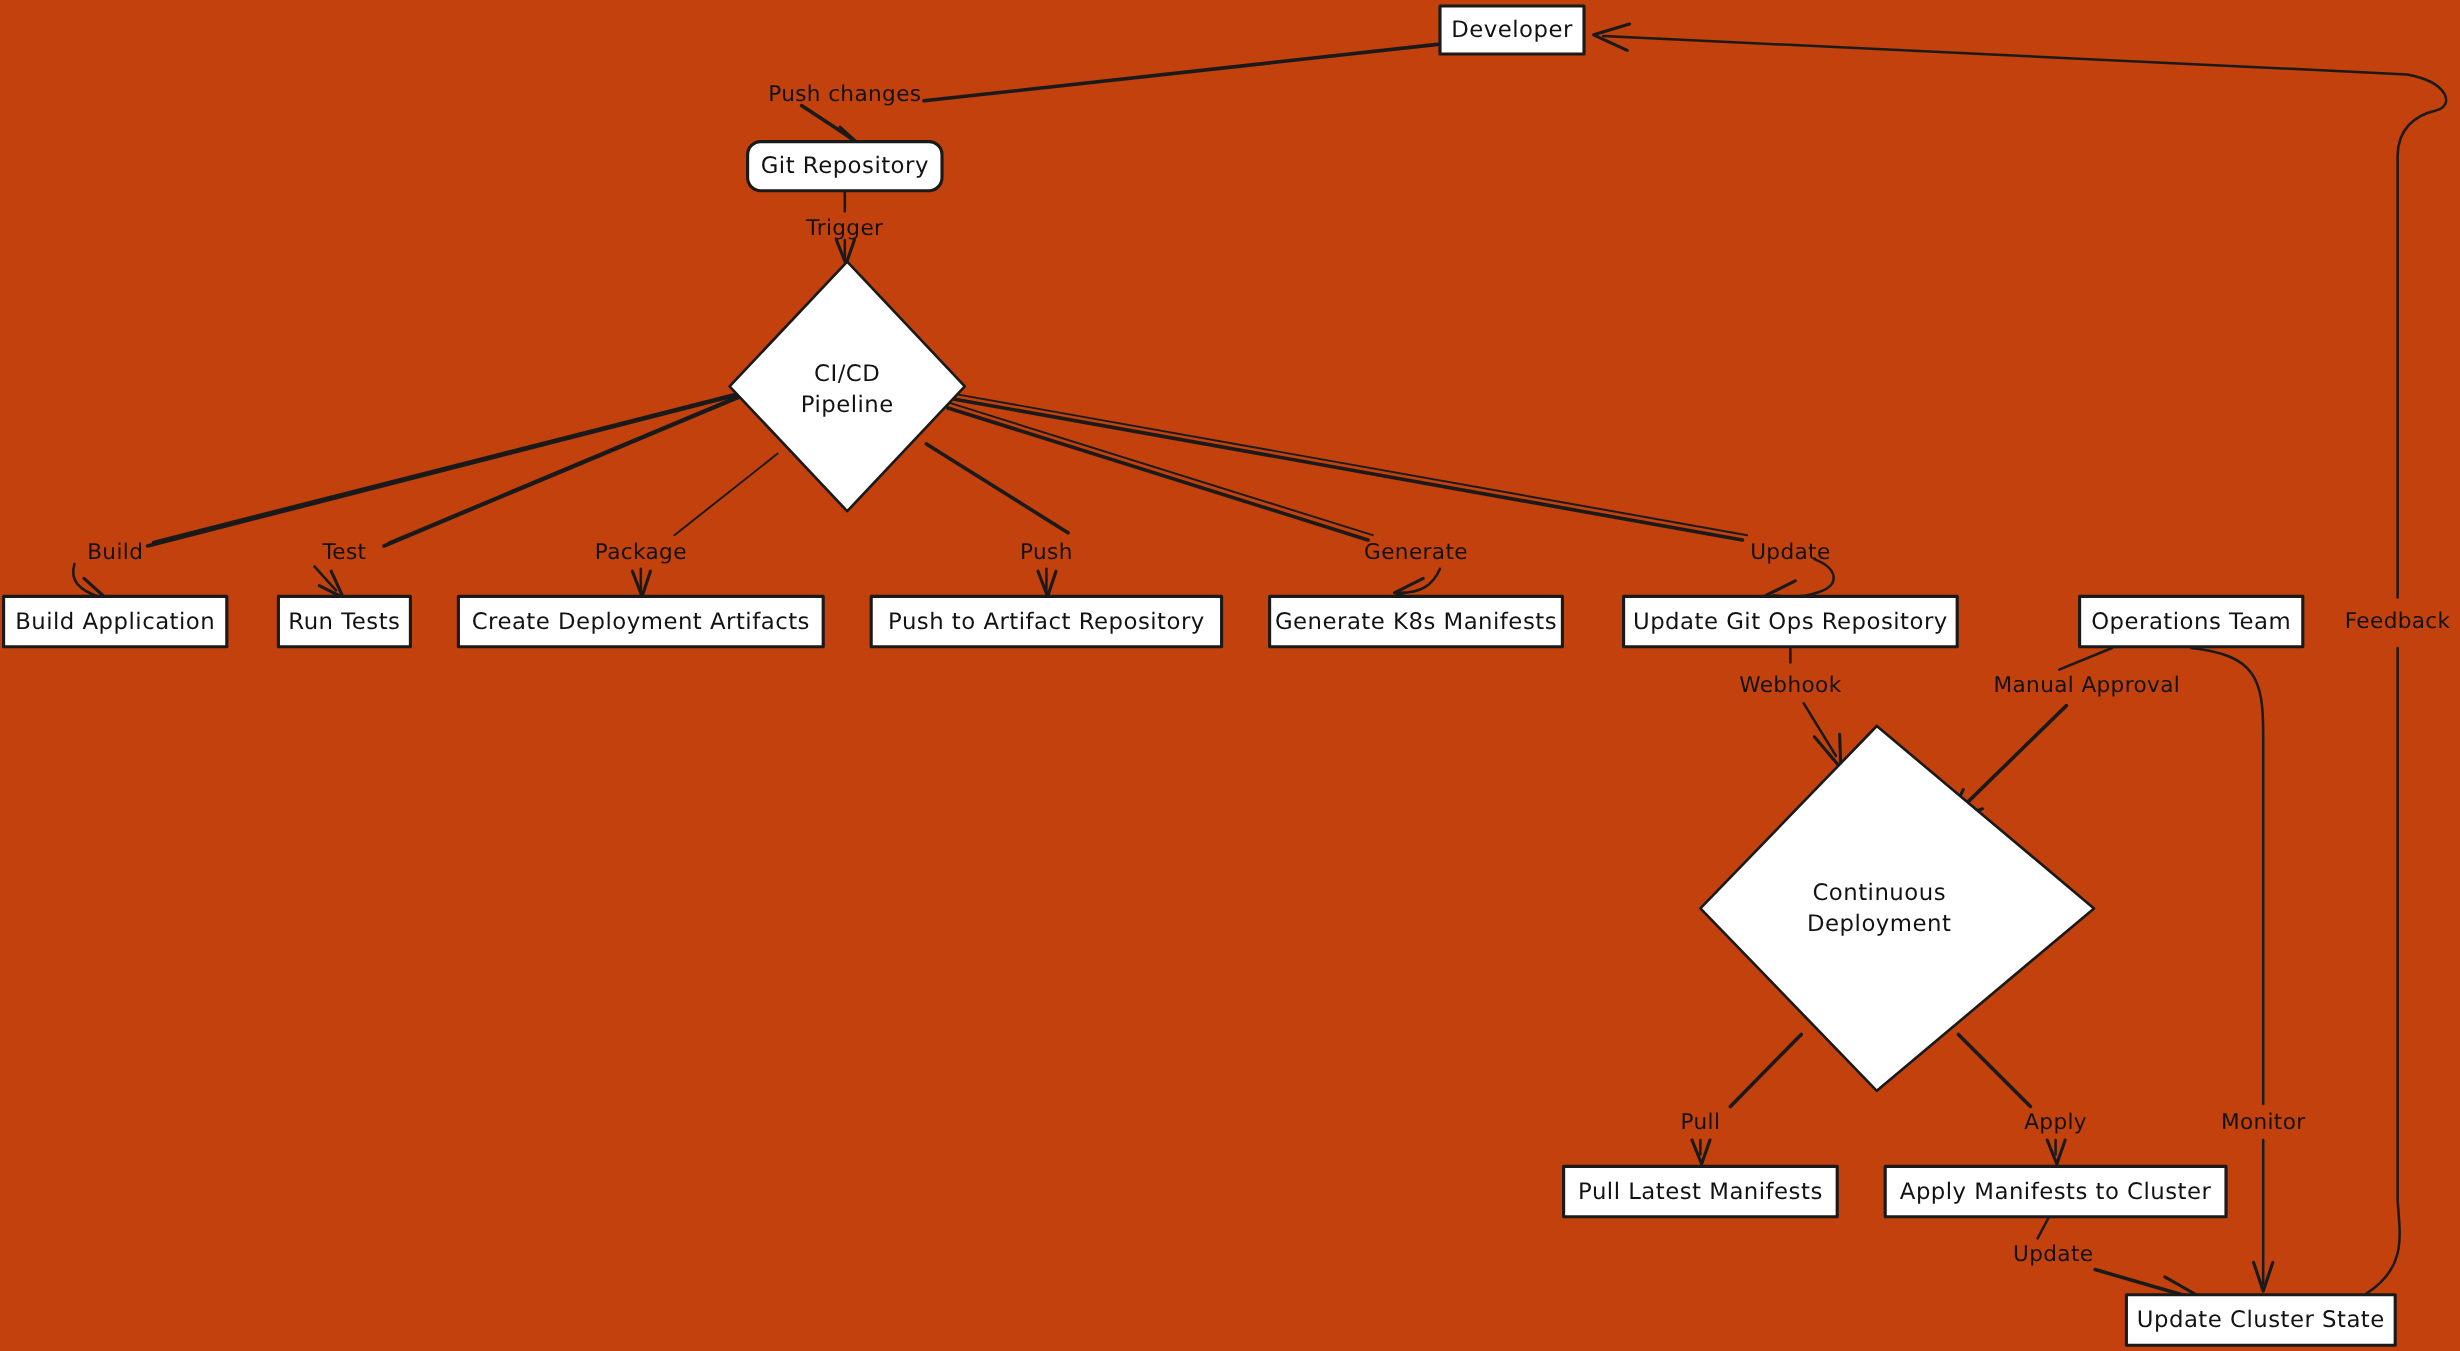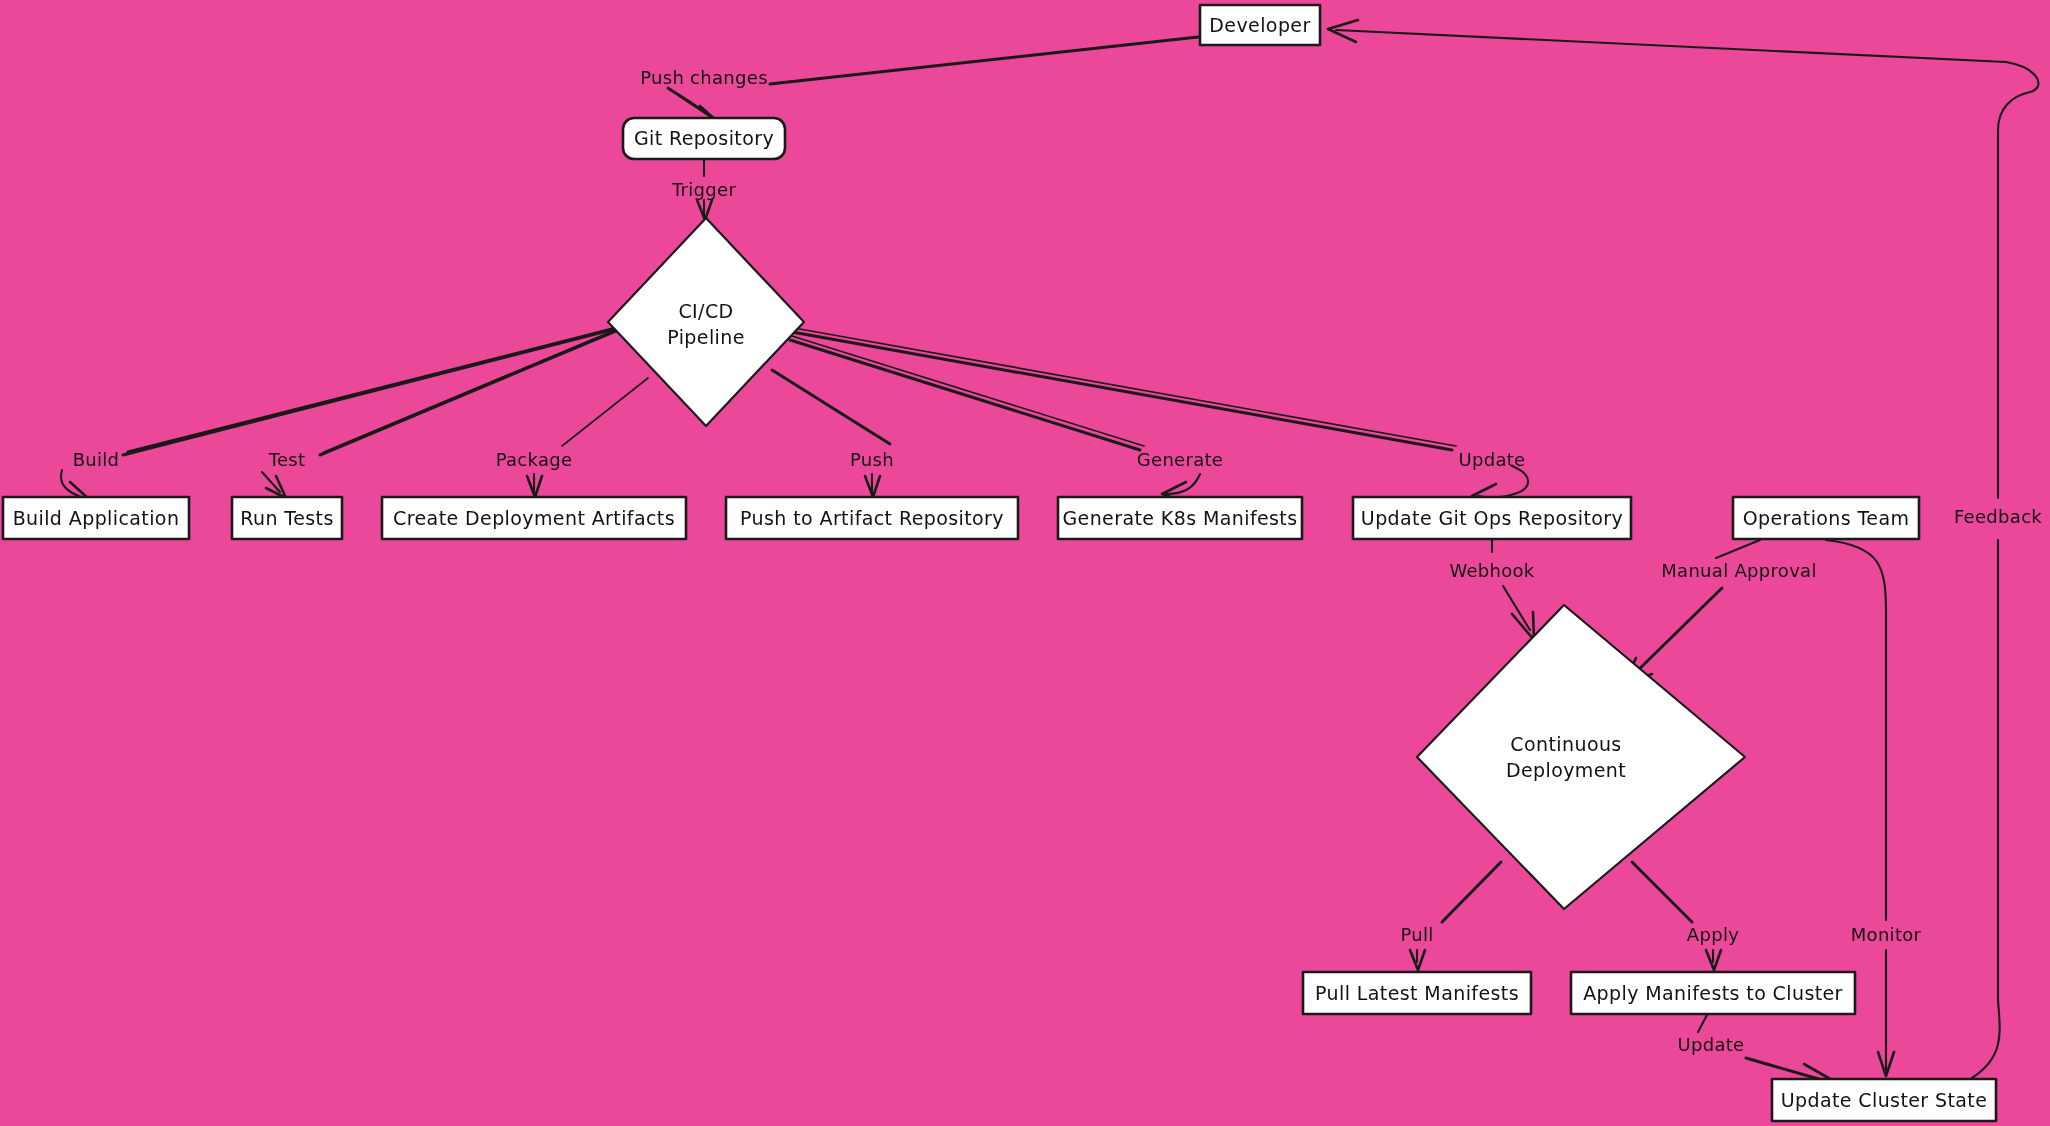--- a/index.html
+++ b/index.html
@@ -4,21 +4,21 @@
 <style>
   html, body {
     margin: 0;
     padding: 0;
     background: #ffffff;
   }
   #canvas-wrap {
     position: relative;
     width: 2050px;
     height: 1126px;
-    background: #ec4899;
+    background: #c2410c;
     overflow: hidden;
     font-family: "DejaVu Sans", sans-serif;
   }
   svg#flow {
     position: absolute;
     top: 0; left: 0;
     width: 2050px;
     height: 1126px;
   }
   .node-shape {

